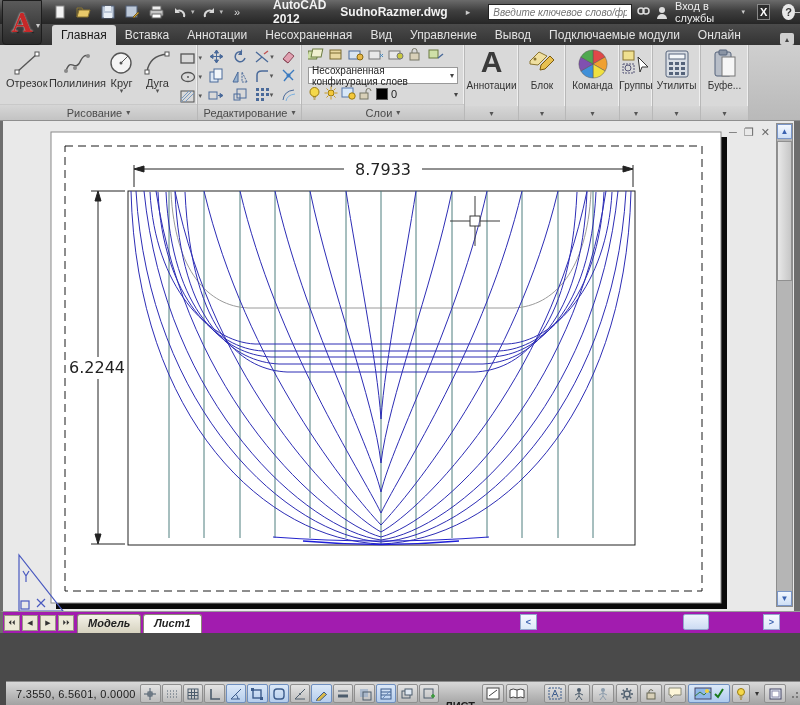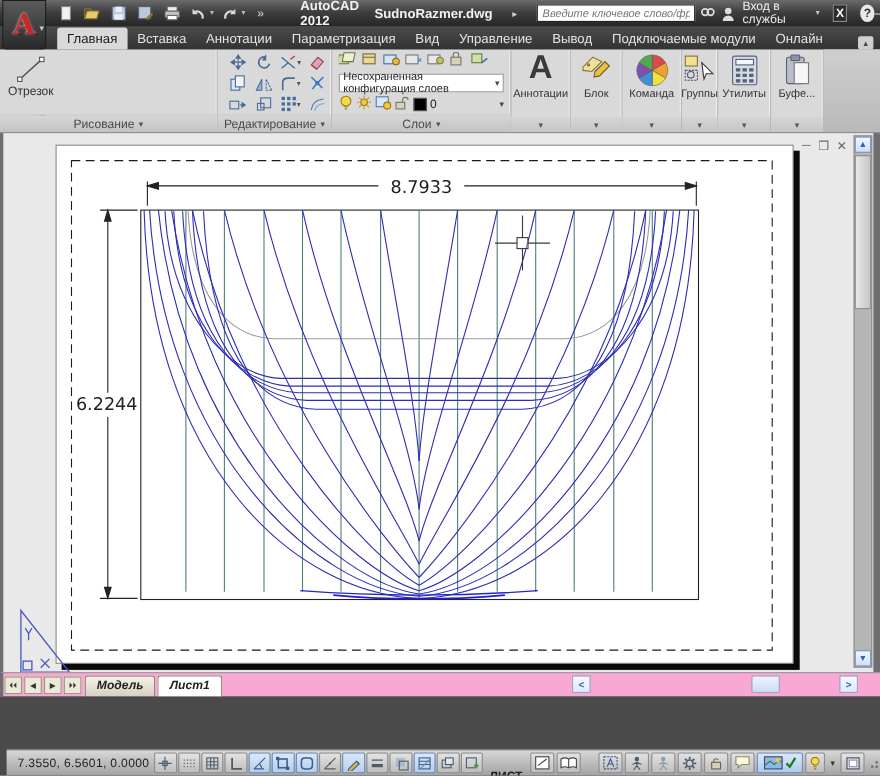--- a/index.html
+++ b/index.html
@@ -43,21 +43,21 @@
     border-radius:2px; font-size:8px; color:#444; display:flex; align-items:center; justify-content:center;}
 
   
   .ribbon { position:absolute; left:0; top:45px; width:800px; height:76px;
     background:#d9d9d9; border-bottom:1px solid #8f8f8f; display:flex; }
   .panel { position:relative; height:100%; border-right:1px solid #b8b8b8; box-shadow:inset -1px 0 #efefef; }
   .ptitle { position:absolute; left:0; right:0; bottom:0; height:16px;
     background:linear-gradient(#d6d6d6,#c3c3c3); font-size:11px; color:#4a4a4a;
     display:flex; align-items:center; justify-content:center; gap:4px; border-top:1px solid #c9c9c9;}
   .ptitle .car{ font-size:8px; color:#555;}
-  .bigbtns { display:flex; height:59px; padding:2px 4px 0 6px; gap:8px;flex-direction:column;}
+  .bigbtns { display:flex; height:59px; padding:2px 4px 0 6px; gap:8px;}
   .bigbtn { width:44px; display:flex; flex-direction:column; align-items:center; font-size:11px; color:#333;}
   .bigbtn svg { margin:3px 0 1px;}
   .bigbtn .car{ font-size:7px; color:#555; line-height:4px;}
   .smallcol { display:flex; flex-direction:column; justify-content:flex-start; gap:3px; padding-top:3px;}
   .srow { display:flex; align-items:center; gap:1px;}
   .sbtn { width:18px; height:16px; display:flex; align-items:center; justify-content:center; }
   .scar { font-size:7px; color:#555;}
   .editgrid { display:grid; grid-template-columns:repeat(4,24px); grid-auto-rows:19px; padding:2px 2px 0 6px; }
   .ecell { display:flex; align-items:center; justify-content:center; }
   .layrow1 { display:flex; gap:4px; padding:2px 6px 0;}
@@ -82,21 +82,21 @@
   .vscroll { position:absolute; right:7px; top:2px; width:17px; height:484px;
     background:#b5b5b5; border:1px solid #8d8d8d; }
   .varrow { position:absolute; left:0; width:15px; height:15px; background:linear-gradient(#f2f7ff,#cfdff5);
     border:1px solid #7a96c8; color:#3b62b0; font-size:8px; display:flex; align-items:center; justify-content:center;}
   .vthumb { position:absolute; left:0; top:17px; width:15px; height:140px;
     background:linear-gradient(90deg,#e8e8e8,#c6c6c6); border:1px solid #909090;}
   .rframe { position:absolute; right:0; top:0; width:6px; height:490px; background:#6e6e6e;}
 
   
   .sheetrow { position:absolute; left:0; top:611px; width:800px; height:22px;
-    background:#f9a8d4; border-left:3px solid #6e6e6e; border-top:1px solid #999; display:flex; align-items:flex-end;}
+    background:#a21caf; border-left:3px solid #6e6e6e; border-top:1px solid #999; display:flex; align-items:flex-end;}
   .navbtn { width:16px; height:16px; margin:0 1px 2px; background:#ece9d8; border:1px solid #9a9886;
     font-size:7px; color:#333; display:flex; align-items:center; justify-content:center;}
   .stab { height:19px; padding:2px 10px; font-size:11px; font-style:italic; font-weight:bold; color:#222;
     border:1px solid #8a8876; border-bottom:none; border-radius:3px 3px 0 0;
     background:linear-gradient(#f4f2e8,#d6d2bf); margin-left:2px;}
   .stab.active { background:#fff; }
   .htrack { position:absolute; left:517px; right:20px; bottom:2px; height:17px; }
   .hbtn { position:absolute; top:0; width:17px; height:16px; background:linear-gradient(#f6f9ff,#dde9fa);
     border:1px solid #93a8cc; color:#3b62b0; font-size:9px; font-weight:bold;
     display:flex; align-items:center; justify-content:center;}
@@ -225,21 +225,21 @@
     <div class="winbtns">
       <span>─</span>
 
     </div>
   </div>
 
   <div class="tabrow">
     <span class="rtab active">Главная</span>
     <span class="rtab">Вставка</span>
     <span class="rtab">Аннотации</span>
-    <span class="rtab">Параметризация</span>
+    <span class="rtab">Несохраненная</span>
     <span class="rtab">Вид</span>
     <span class="rtab">Управление</span>
     <span class="rtab">Вывод</span>
     <span class="rtab">Подключаемые модули</span>
     <span class="rtab">Онлайн</span>
     <span class="ribopt">▴</span>
   </div>
 
   <div class="ribbon">
 

